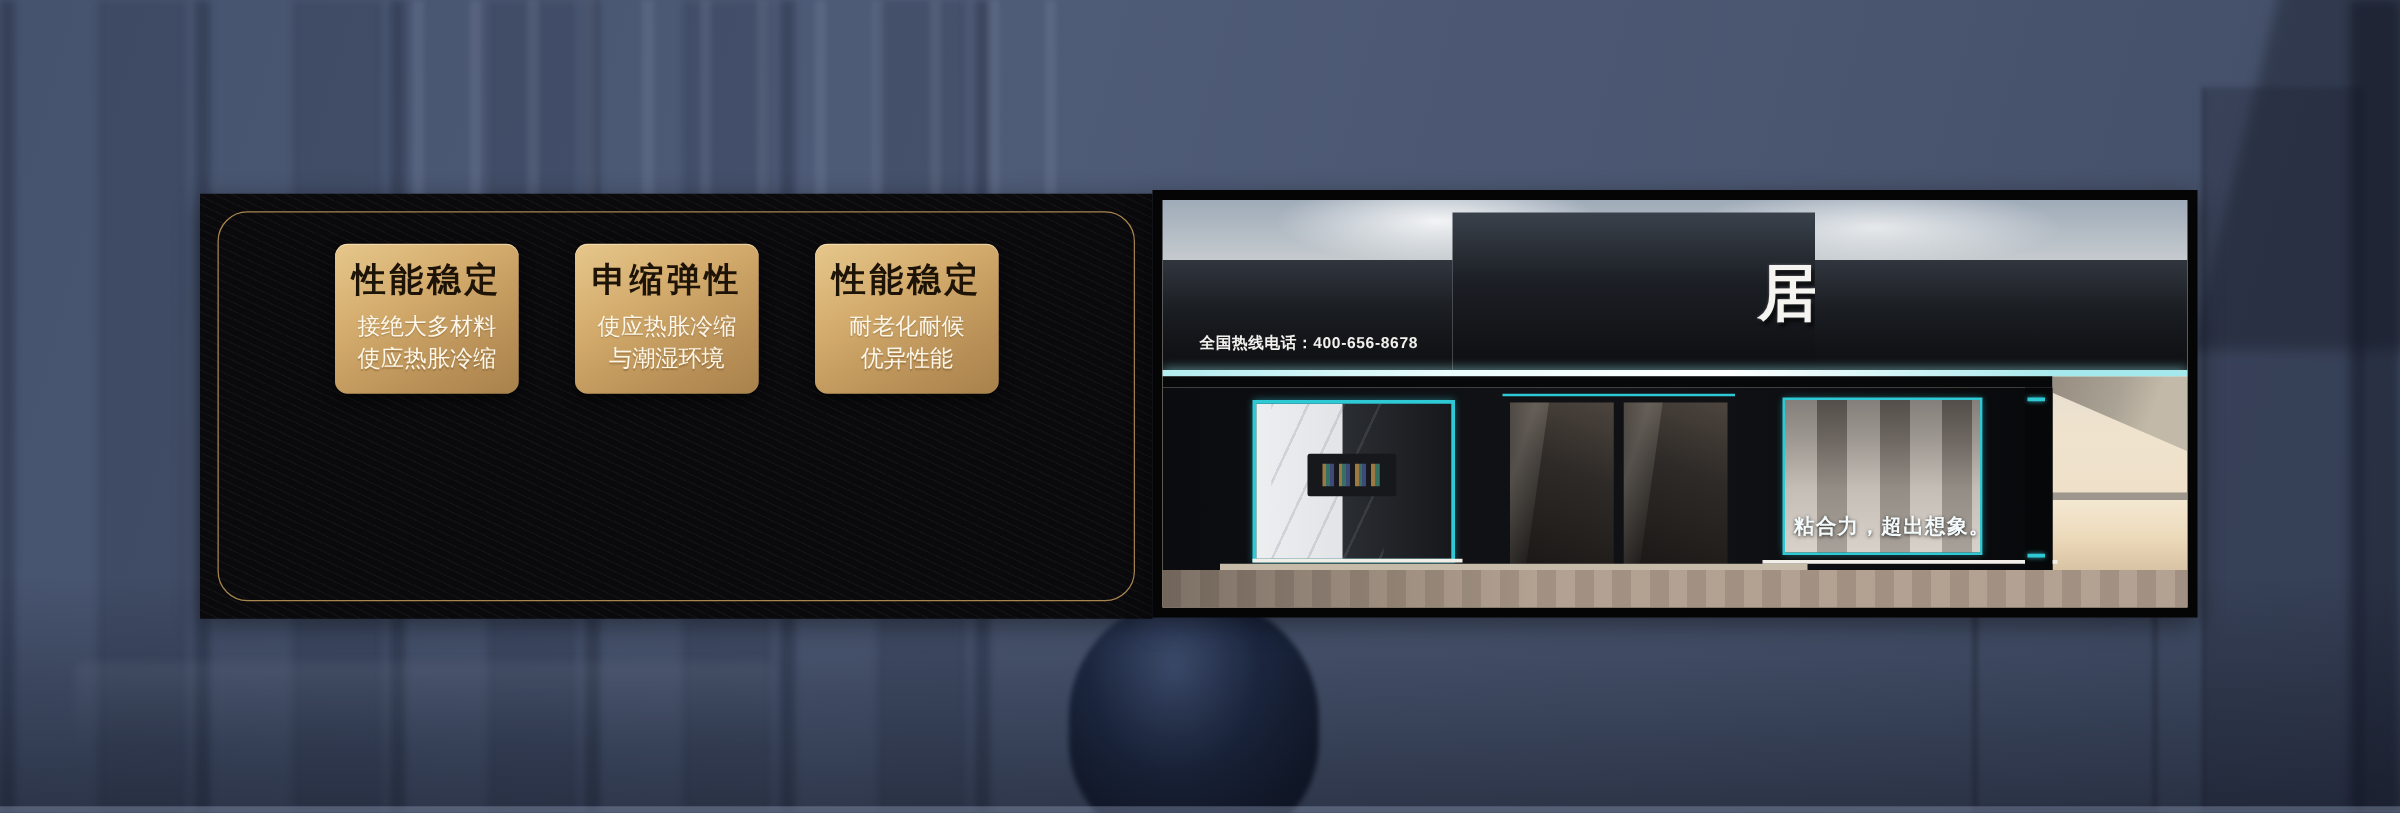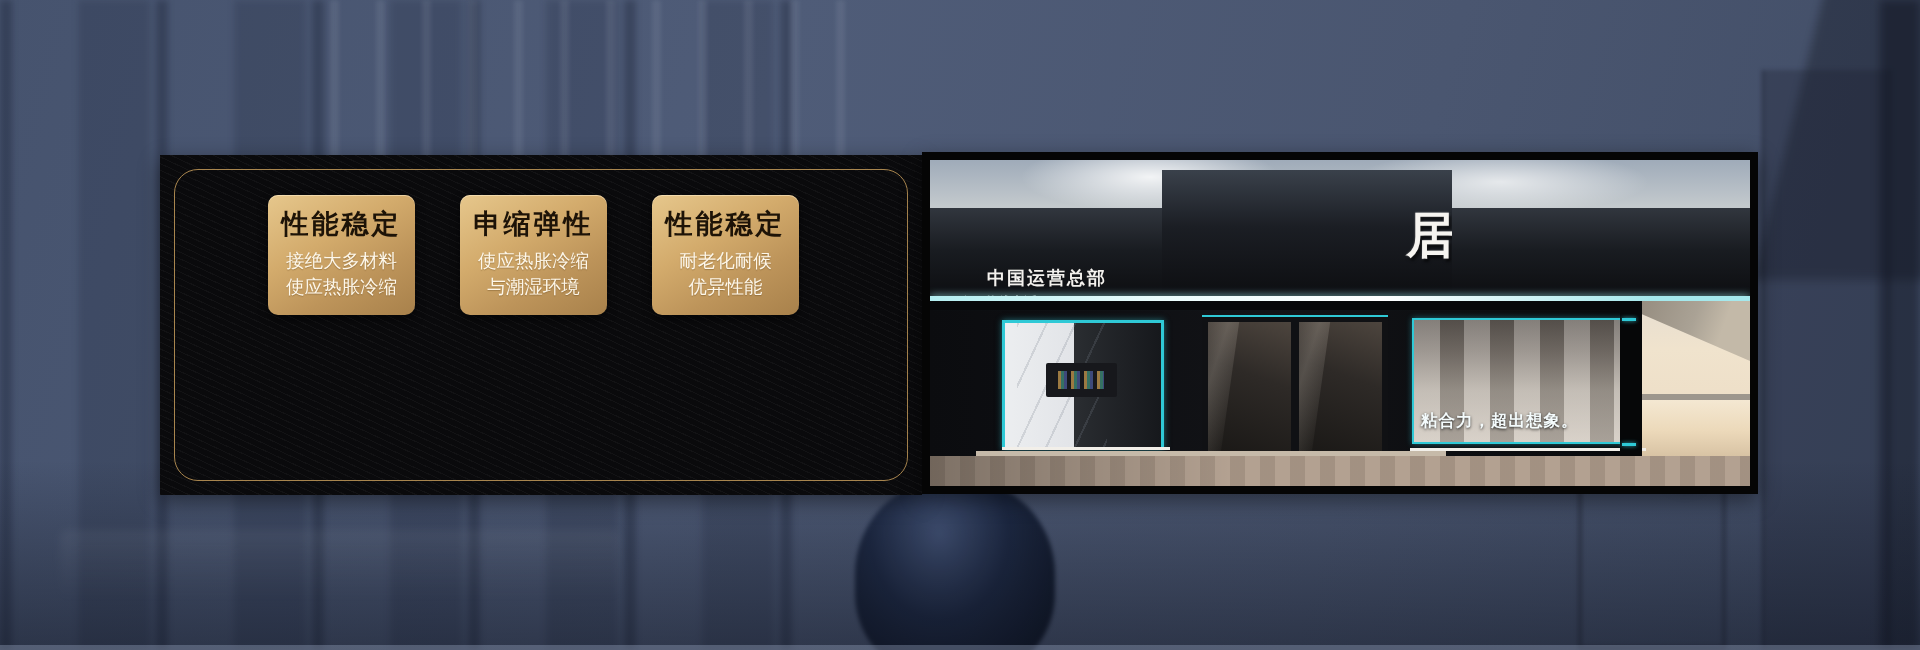--- a/index.html
+++ b/index.html
@@ -103,21 +103,21 @@
       background:repeating-linear-gradient(90deg,#c89a4e 0 3px, #3f8f7a 3px 6px, #4a5a9a 6px 9px, rgba(0,0,0,0) 9px 13px); }
   .window-left .sill { position:absolute; left:-3px; bottom:-3px; width:168px; height:3px; background:#f2efe9; }
 
   .window-center { position:absolute; left:272px; top:155px; width:186px; height:141px;
       background:#101114; border-top:2px solid #2fc9d6; padding:5px 6px; display:flex; gap:8px; }
   .pane { flex:1; background:linear-gradient(200deg,#4d453e 0%,#2e2a27 42%,#1a1816 100%); position:relative; overflow:hidden; }
   .pane::after { content:""; position:absolute; left:-30%; top:-10%; width:55%; height:130%;
       background:linear-gradient(100deg, rgba(235,225,212,0) 0%, rgba(235,225,212,.22) 50%, rgba(235,225,212,0) 100%);
       transform:rotate(8deg); }
 
-  .window-right { position:absolute; left:482px; top:158px; width:221px; height:126px;
+  .window-right { position:absolute; left:496px; top:158px; width:160px; height:126px;
       border:2px solid #2fc9d6; box-shadow:0 0 6px rgba(50,205,220,.45);
       background:linear-gradient(180deg,#433e3a 0%,#6e6761 26%,#aba49b 58%,#cdc5bb 100%); overflow:hidden; }
   .window-right .panels { position:absolute; inset:0; opacity:.55;
       background:repeating-linear-gradient(90deg, rgba(235,230,224,.7) 0 26px, rgba(110,104,98,.7) 26px 50px); }
   .window-slogan { position:absolute; left:7px; bottom:10px; font-size:16.5px; font-weight:700;
       color:#f4fbfc; letter-spacing:1px; text-shadow:0 1px 3px rgba(0,0,0,.8); white-space:nowrap; }
   .sill-line { position:absolute; left:480px; top:288px; width:236px; height:3px; background:#f2efe9; }
 
   .hq-sign { position:absolute; left:8px; top:58px; width:218px; text-align:center; color:#f3f1ed; }
   .hq-line1 { display:block; font-size:18px; font-weight:700; letter-spacing:2px; margin-bottom:4px; }
@@ -181,21 +181,20 @@
       <div class="cloud c1"></div>
       <div class="cloud c2"></div>
 
       <div class="horizon-band"></div>
       <div class="ground-far-right"></div>
 
       <div class="building-wall"></div>
 
       <div class="fascia fascia-left">
         <div class="hq-sign">
-          <span class="hq-line1">中国运营总部</span>
           <span class="hq-line2">全国热线电话：400-656-8678</span>
         </div>
       </div>
       <div class="fascia fascia-center">
         <div class="brand-row">
           <span class="brand-name">居美匠</span>
           <span class="brand-sub">
             <span>钢钉胶</span>
             <span>新一代技术</span>
           </span>

